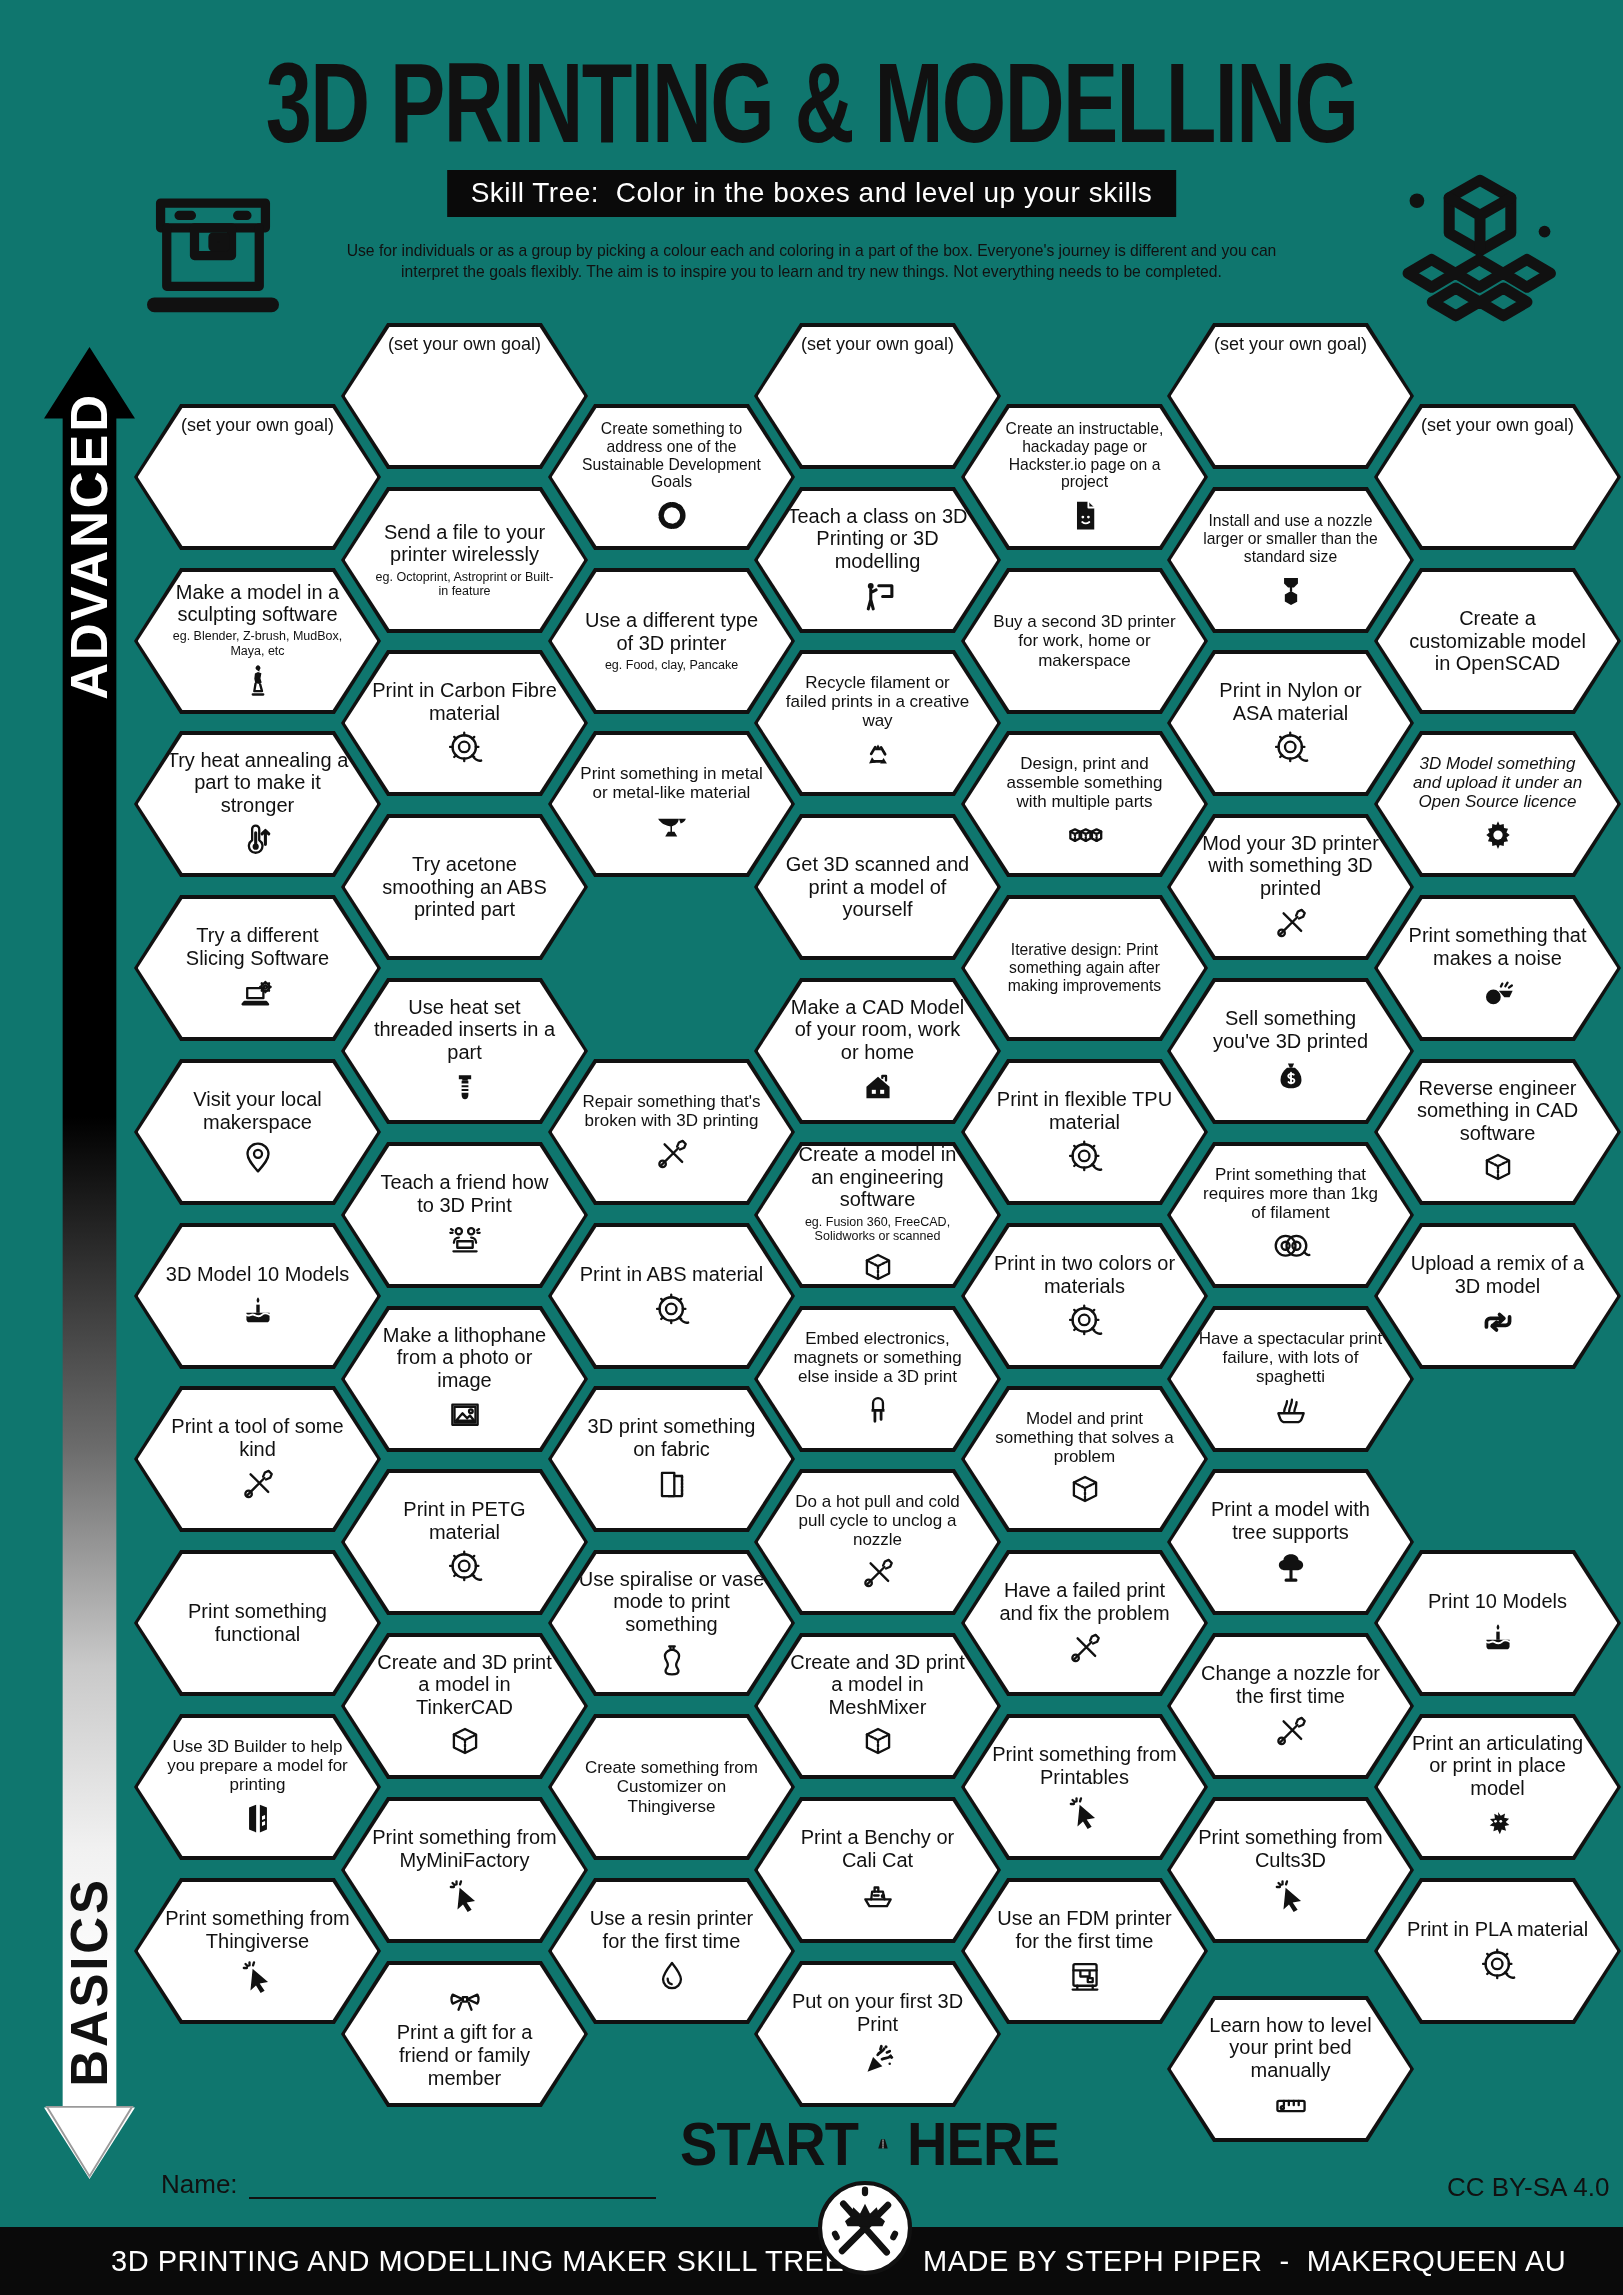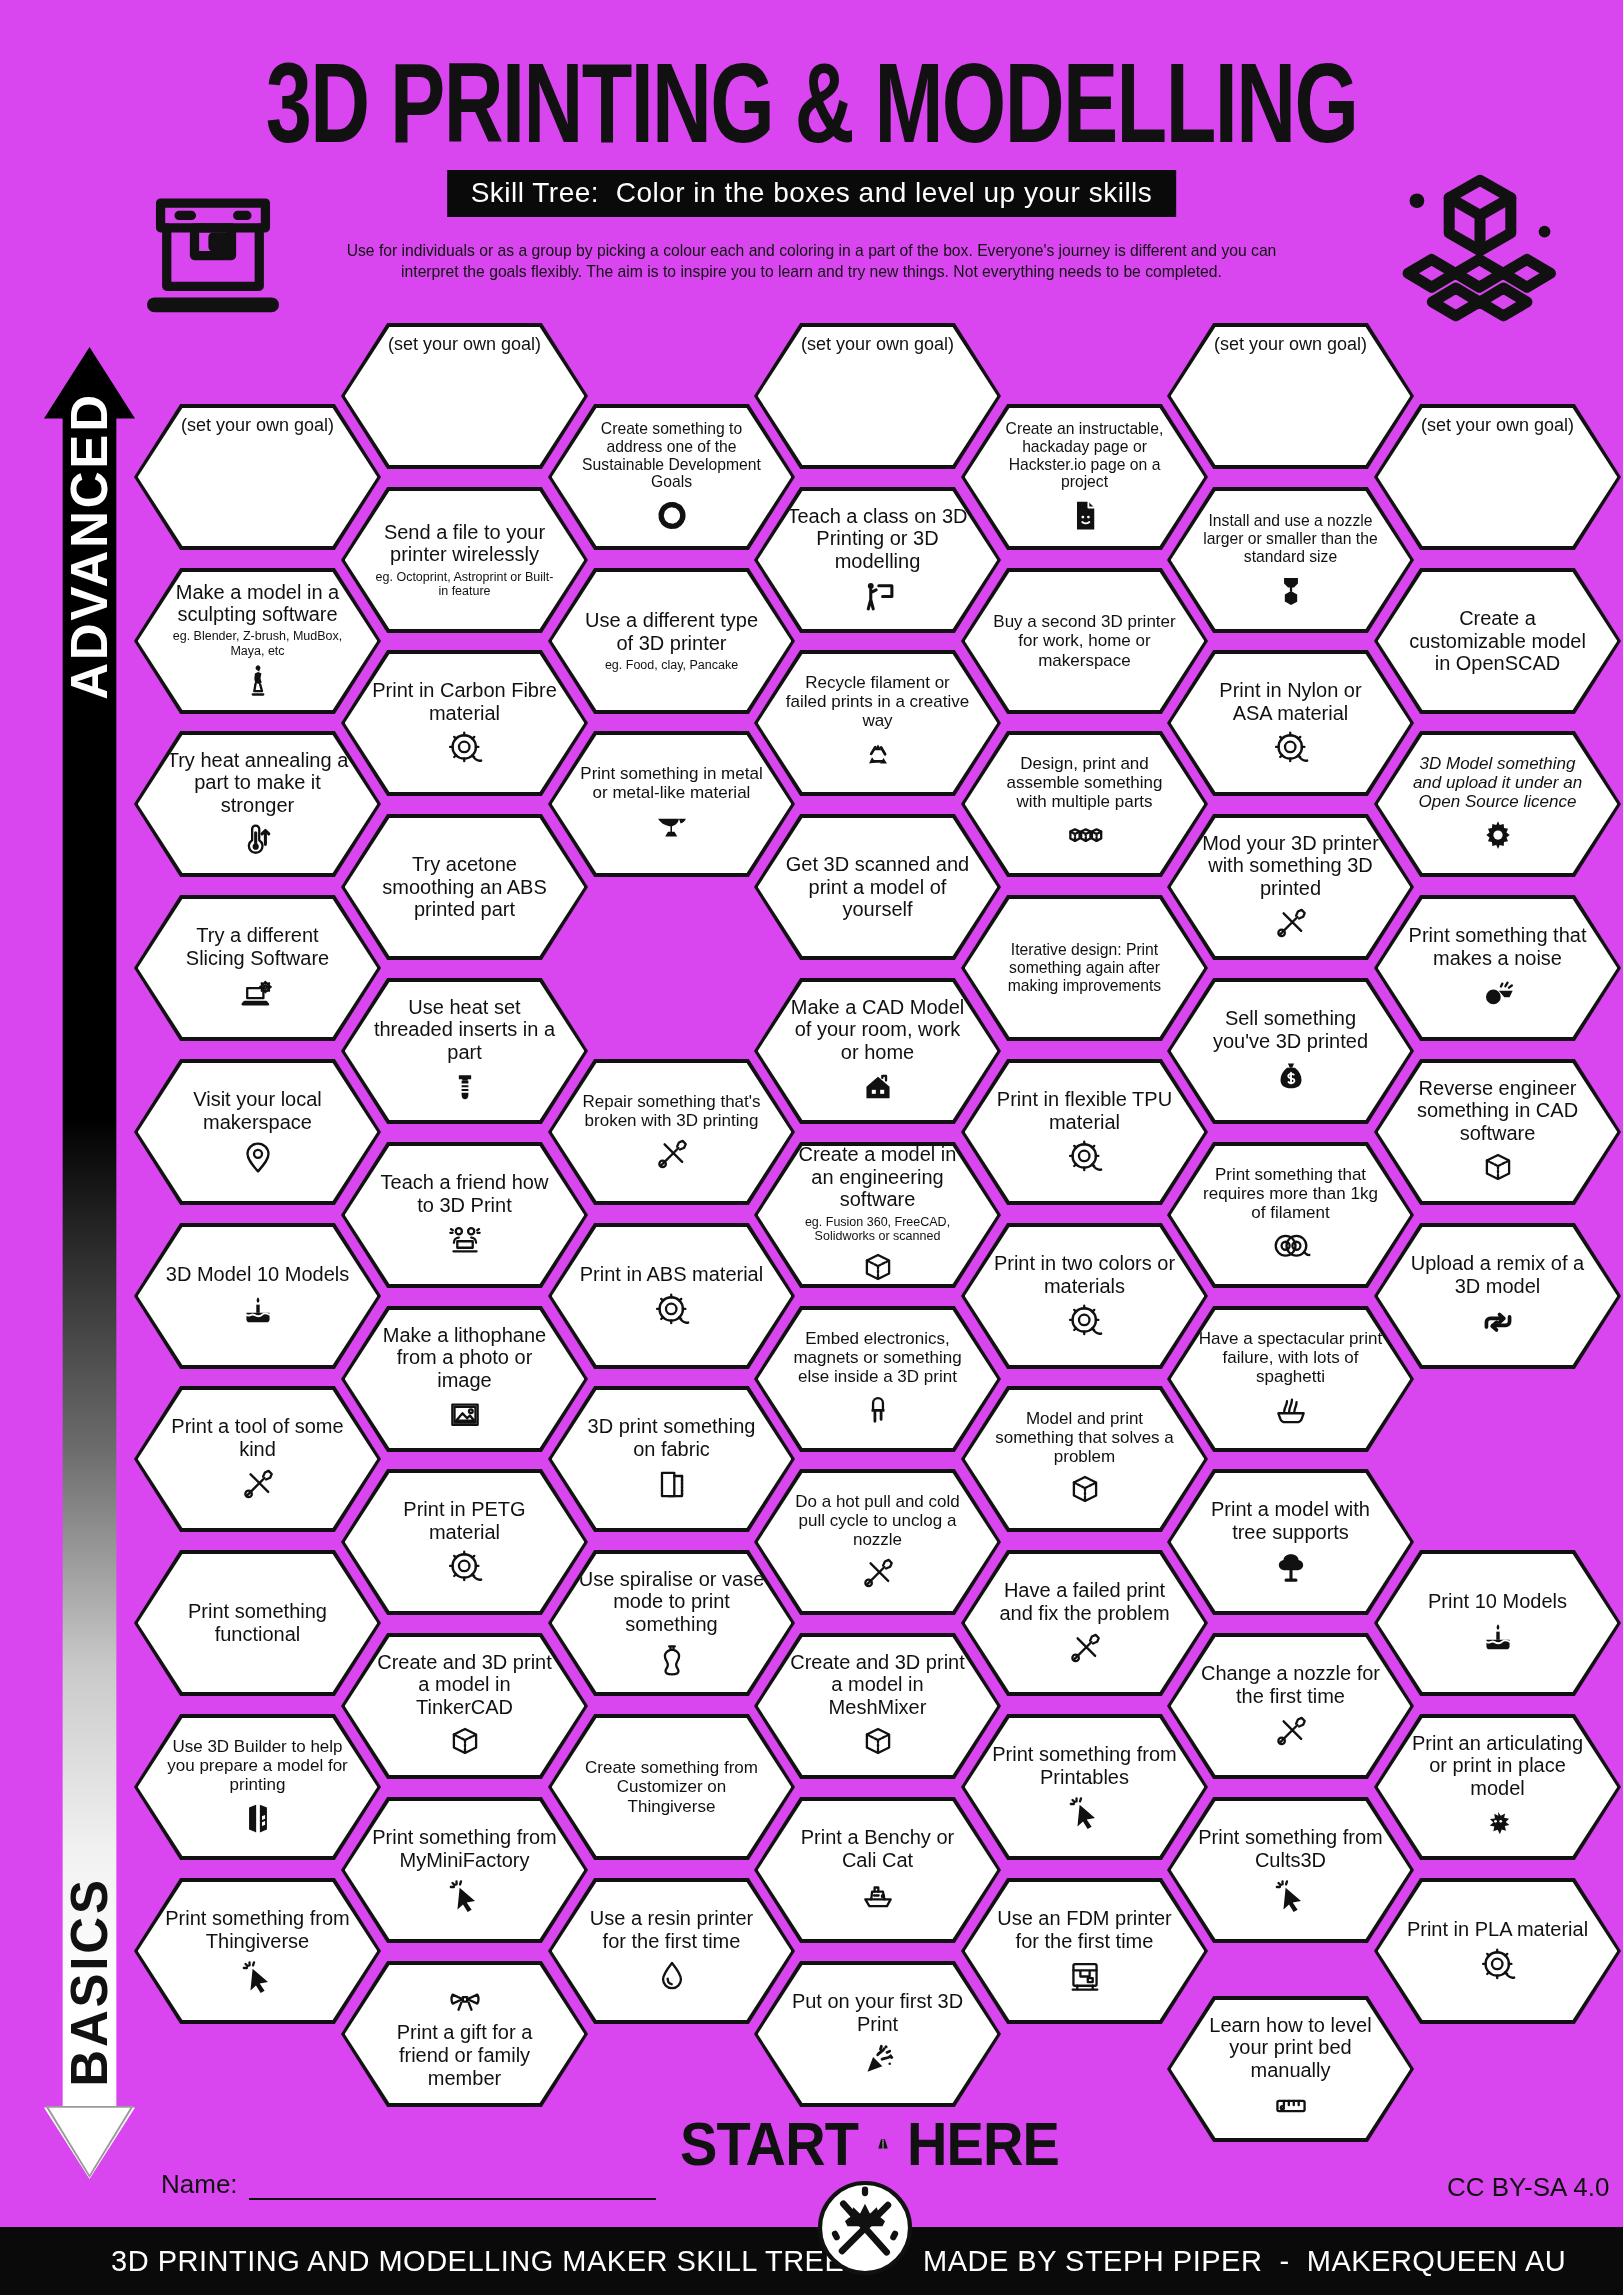--- a/index.html
+++ b/index.html
@@ -1,16 +1,16 @@
 <!DOCTYPE html>
 <html style="font-size:7.4px"><head>
 <meta charset="utf-8">
 <style>
   html,body{margin:0;padding:0;background:#fff;}
-  #page{position:relative;width:1623px;height:2295px;background:#d946ef;overflow:hidden;
+  #page{position:relative;width:1623px;height:2295px;background:#0f766e;overflow:hidden;
         font-family:"Liberation Sans",sans-serif;color:#111;}
   
   .title{position:absolute;left:0;right:0;top:39px;text-align:center;}
   .title span{display:inline-block;font-size:101px;font-weight:bold;letter-spacing:-1.9px;
               transform:scale(0.82,1.12);transform-origin:center top;white-space:nowrap;}
   .subtitle{position:absolute;left:50%;top:170px;transform:translateX(-50%);
             background:#0a0a0a;color:#fff;font-size:28px;font-weight:400;
             padding:7.4px 24px;white-space:pre;letter-spacing:0.5px;}
   .desc{position:absolute;left:50%;top:241px;transform:translateX(-50%);width:971px;
         text-align:center;font-size:15.7px;line-height:1.32;white-space:pre-line;}
@@ -42,21 +42,21 @@
   .goal .hex-label{font-size:18px;}
   .hex-sub{font-size:12.5px;line-height:1.18;margin-top:0.9px;}
   .hex-icon{width:40px;height:37px;margin-top:2.8px;}
   .hex-icon svg{width:100%;height:100%;}
   
   .start-block{position:absolute;left:680px;top:2104px;width:379px;height:79px;
        display:flex;align-items:center;justify-content:center;gap:18.5px;}
   .start-word{font-size:56px;font-weight:bold;letter-spacing:-0.9px;transform:scaleY(1.1);}
   .road{width:78px;height:74px;}
   .road svg{width:100%;height:100%;}
-  .name-row{position:absolute;left:161px;top:2169px;display:flex;align-items:flex-end;gap:11px;}
+  .name-row{position:absolute;left:161px;top:2169px;display:flex;align-items:flex-start;gap:11px;}
   .name-label{font-size:26px;}
   .name-line{width:407px;border-bottom:2.8px solid #111;height:28px;}
   .license{position:absolute;left:1447px;top:2172px;font-size:26px;font-weight:400;}
   .footer{position:absolute;left:0;top:2227px;width:1623px;height:68px;background:#0a0a0a;}
   .footer-text{position:absolute;color:#fff;font-size:29px;letter-spacing:0.5px;top:2245px;white-space:pre;}
   #foot-left{left:111px;width:694px;text-align:center;}
   #foot-right{left:923px;width:518px;text-align:center;}
   .footer-logo{position:absolute;left:815px;top:2178px;width:100px;height:100px;}
   .footer-logo svg{width:100%;height:100%;}
 </style>

